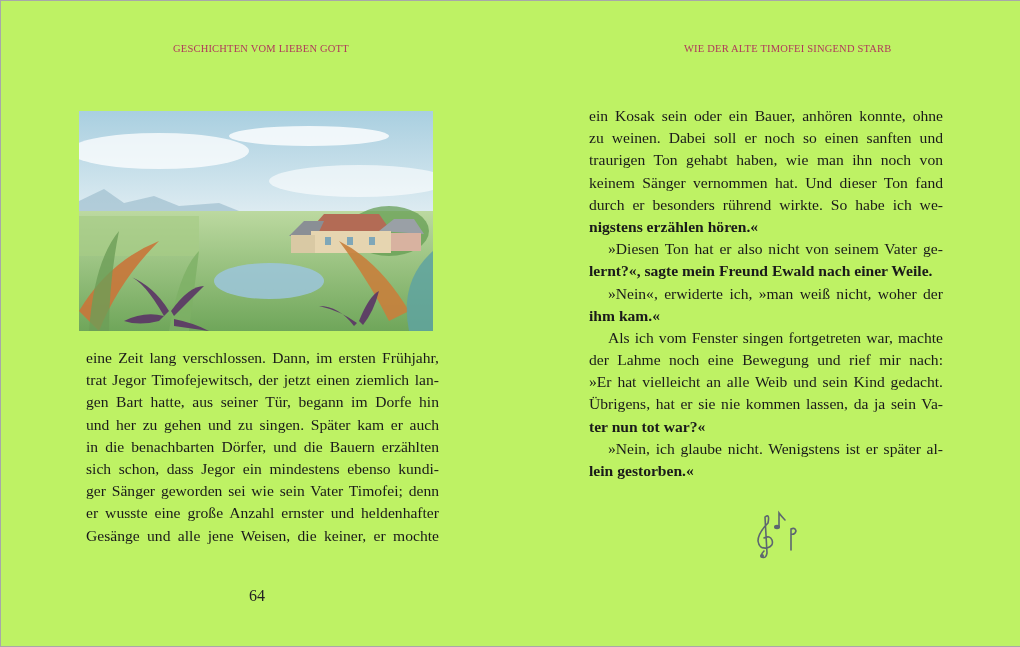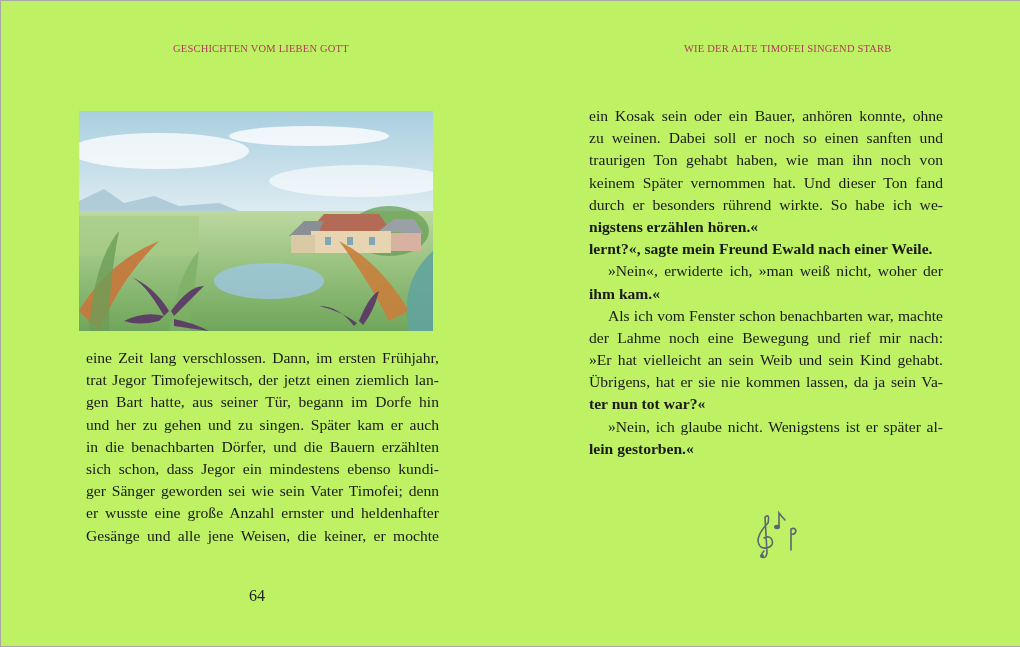--- a/index.html
+++ b/index.html
@@ -127,29 +127,30 @@
   </div>
 
   <div class="folio">64</div>
 
   <div class="running-head right">Wie der alte Timofei singend starb</div>
 
   <div class="text-block right-text">
     <span class="line">ein Kosak sein oder ein Bauer, anhören konnte, ohne</span>
     <span class="line">zu weinen. Dabei soll er noch so einen sanften und</span>
     <span class="line">traurigen Ton gehabt haben, wie man ihn noch von</span>
-    <span class="line">keinem Später vernommen hat. Und dieser Ton fand</span>
+    <span class="line">keinem Sänger vernommen hat. Und dieser Ton fand</span>
     <span class="line">durch er besonders rührend wirkte. So habe ich we-</span>
     <span class="line last">nigstens erzählen hören.«</span>
+    <span class="line indent">»Diesen Ton hat er also nicht von seinem Vater ge-</span>
     <span class="line last">lernt?«, sagte mein Freund Ewald nach einer Weile.</span>
     <span class="line indent">»Nein«, erwiderte ich, »man weiß nicht, woher der</span>
     <span class="line last">ihm kam.«</span>
-    <span class="line indent">Als ich vom Fenster schon benachbarten war, machte</span>
+    <span class="line indent">Als ich vom Fenster singen fortgetreten war, machte</span>
     <span class="line">der Lahme noch eine Bewegung und rief mir nach:</span>
-    <span class="line">»Er hat vielleicht an sein Weib und sein Kind gehabt.</span>
+    <span class="line">»Er hat vielleicht an alle Weib und sein Kind gedacht.</span>
     <span class="line">Übrigens, hat er sie nie kommen lassen, da ja sein Va-</span>
     <span class="line last">ter nun tot war?«</span>
     <span class="line indent">»Nein, ich glaube nicht. Wenigstens ist er später al-</span>
     <span class="line last">lein gestorben.«</span>
   </div>
 
   <div class="ornament">
     <svg viewBox="0 0 56 56" width="56" height="56">
       <g fill="none" stroke="#5d6670" stroke-width="1.6" stroke-linecap="round">
         <path d="M16 44 Q12 48 14 50 Q18 52 19 46 L17 10 Q22 6 20 16 Q10 26 10 34 Q11 42 19 41 Q26 39 24 33 Q22 28 16 31"></path>

